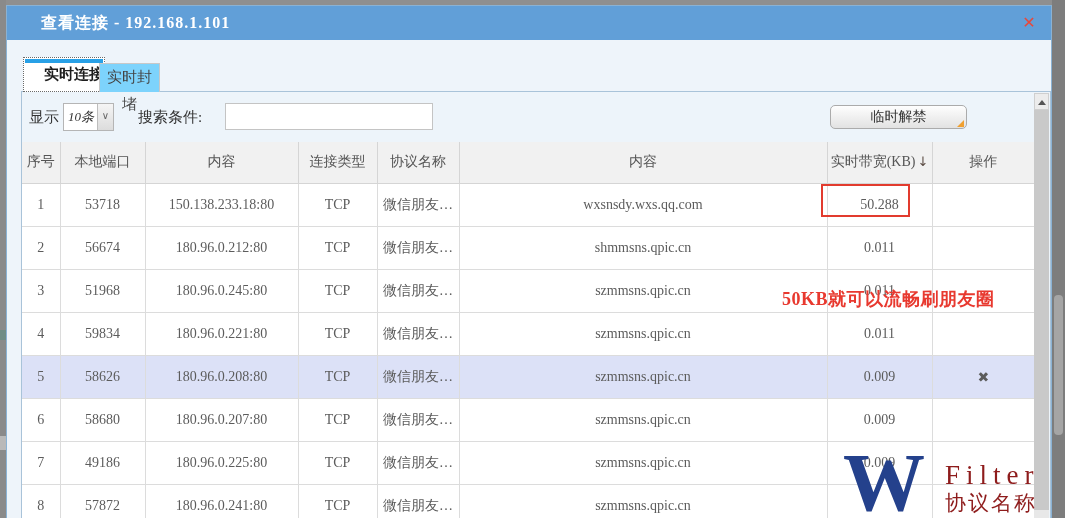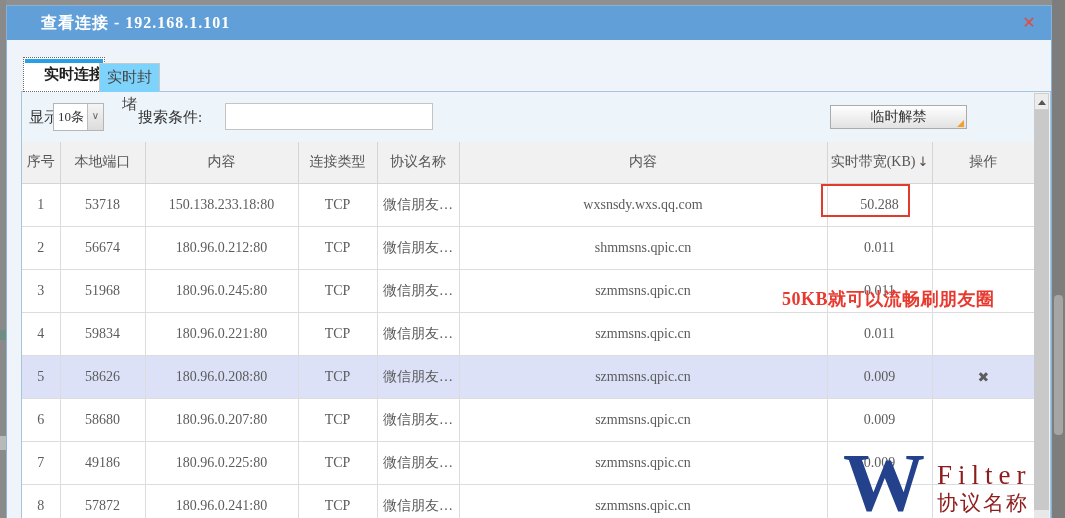--- a/index.html
+++ b/index.html
@@ -56,39 +56,39 @@
   
   .panel {
     position:absolute; left:14px; top:85px; width:1030px; height:470px;
     border:1px solid #a9c3d9; background:#edf4fa;
   }
   .toolbar { position:absolute; left:0; top:0; width:100%; height:50px; }
   .lbl { position:absolute; font-size:15px; color:#333; line-height:50px; }
   .lbl-display { left:7px; }
   .lbl-search { left:116px; }
   .select-box {
-    position:absolute; left:31px; top:11px; width:51px; height:28px;
-    background:#fff; border:1px solid #b5b5b5; font-size:13px; color:#333; cursor:pointer;
+    position:absolute; left:41px; top:11px; width:51px; height:28px;
+    background:#fff; border:1px solid #b5b5b5; font-size:13px; color:#333; cursor:pointer;font-style:italic;
   }
   .select-box .sel-val { position:absolute; left:0; top:0; width:34px; text-align:center; line-height:26px; }
   .select-box .sel-arrow {
     position:absolute; right:0; top:0; width:16px; height:26px;
     background:linear-gradient(#f5f5f5,#dcdcdc); border-left:1px solid #bdbdbd;
     color:#666; text-align:center; line-height:24px; font-size:10px;
     font-family:"DejaVu Sans",sans-serif;
   }
   .search-input {
     position:absolute; left:203px; top:11px; width:208px; height:27px;
     background:#fff; border:1px solid #c4c4c4; font-size:13px; padding:0 5px;
     font-family:"Liberation Serif","DejaVu Serif",serif;
   }
   .unban-btn {
     position:absolute; left:808px; top:13px; width:137px; height:24px;
     background:linear-gradient(#fefefe,#e2e2e2); border:1px solid #ababab;
-    border-radius:0; font-size:14px; color:#333; cursor:pointer;
+    border-radius:5px; font-size:14px; color:#333; cursor:pointer;
     font-family:"Liberation Serif","DejaVu Serif",serif;
   }
   .unban-btn .corner {
     position:absolute; right:2px; bottom:1px; width:0; height:0;
     border-left:7px solid transparent; border-bottom:7px solid #f0a030;
   }
 
   
   .scrollbar {
     position:absolute; top:1px; right:1px; bottom:1px; width:15px; background:#e8e8e8;
@@ -132,21 +132,21 @@
     position:absolute; left:782px; top:287px; z-index:40;
     color:#e8392f; font-size:18px; font-weight:bold; white-space:nowrap; letter-spacing:0.5px;
   }
 
   
   .watermark { position:absolute; left:843px; top:448px; z-index:60; display:flex; }
   .wm-w {
     color:#24418c; font-size:82px; font-weight:bold; line-height:70px;
     font-family:"Liberation Serif","DejaVu Serif",serif;
   }
-  .wm-right { margin-left:12px; padding-top:12px; }
+  .wm-right { margin-left:20px; padding-top:12px; }
   .wm-name { color:#8e1c1c; font-size:27px; letter-spacing:6px; line-height:30px; }
   .wm-sub { color:#8e1c1c; font-size:21px; letter-spacing:2px; line-height:26px; }
 </style>
 </head>
 <body>
 
 <div class="bg-left">
   <div class="smudge1"></div>
   <div class="smudge2"></div>
 </div>

